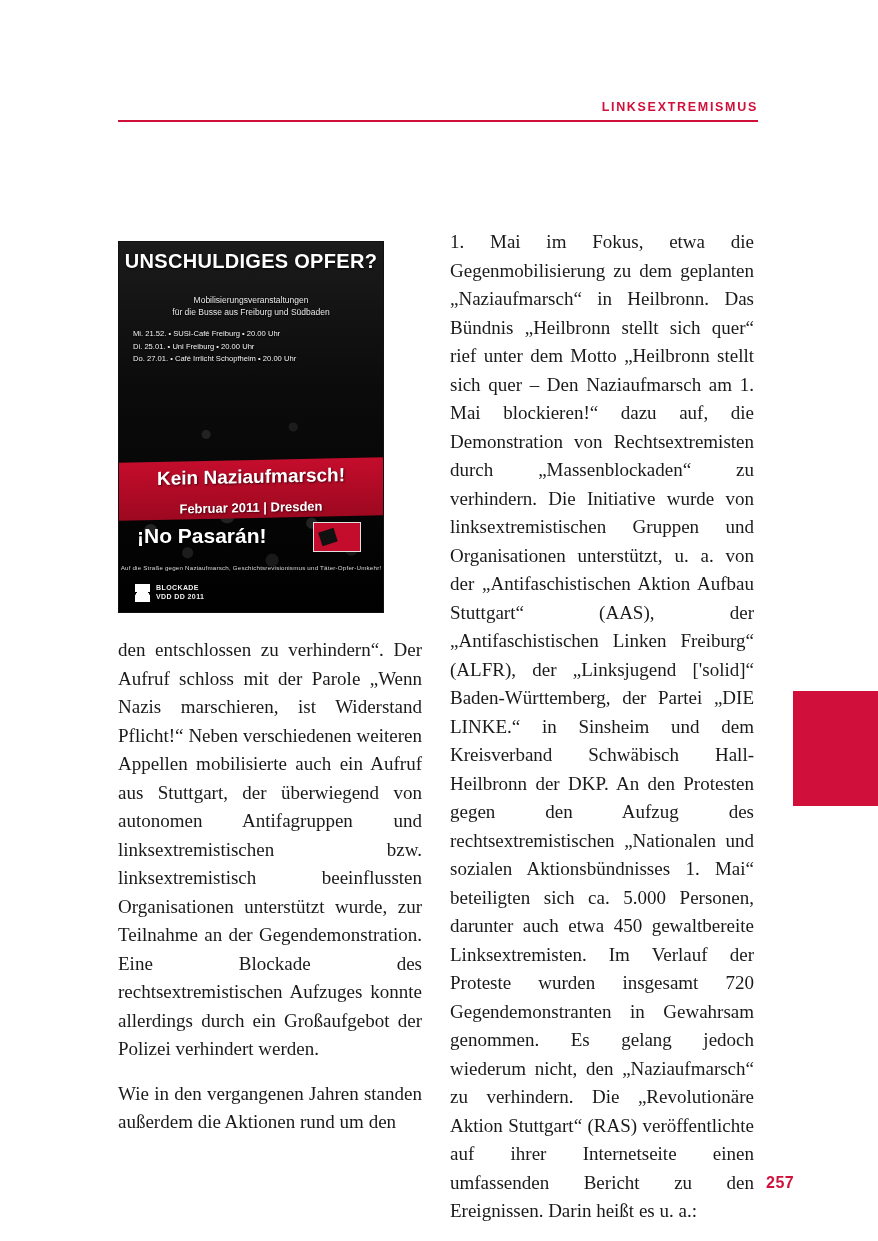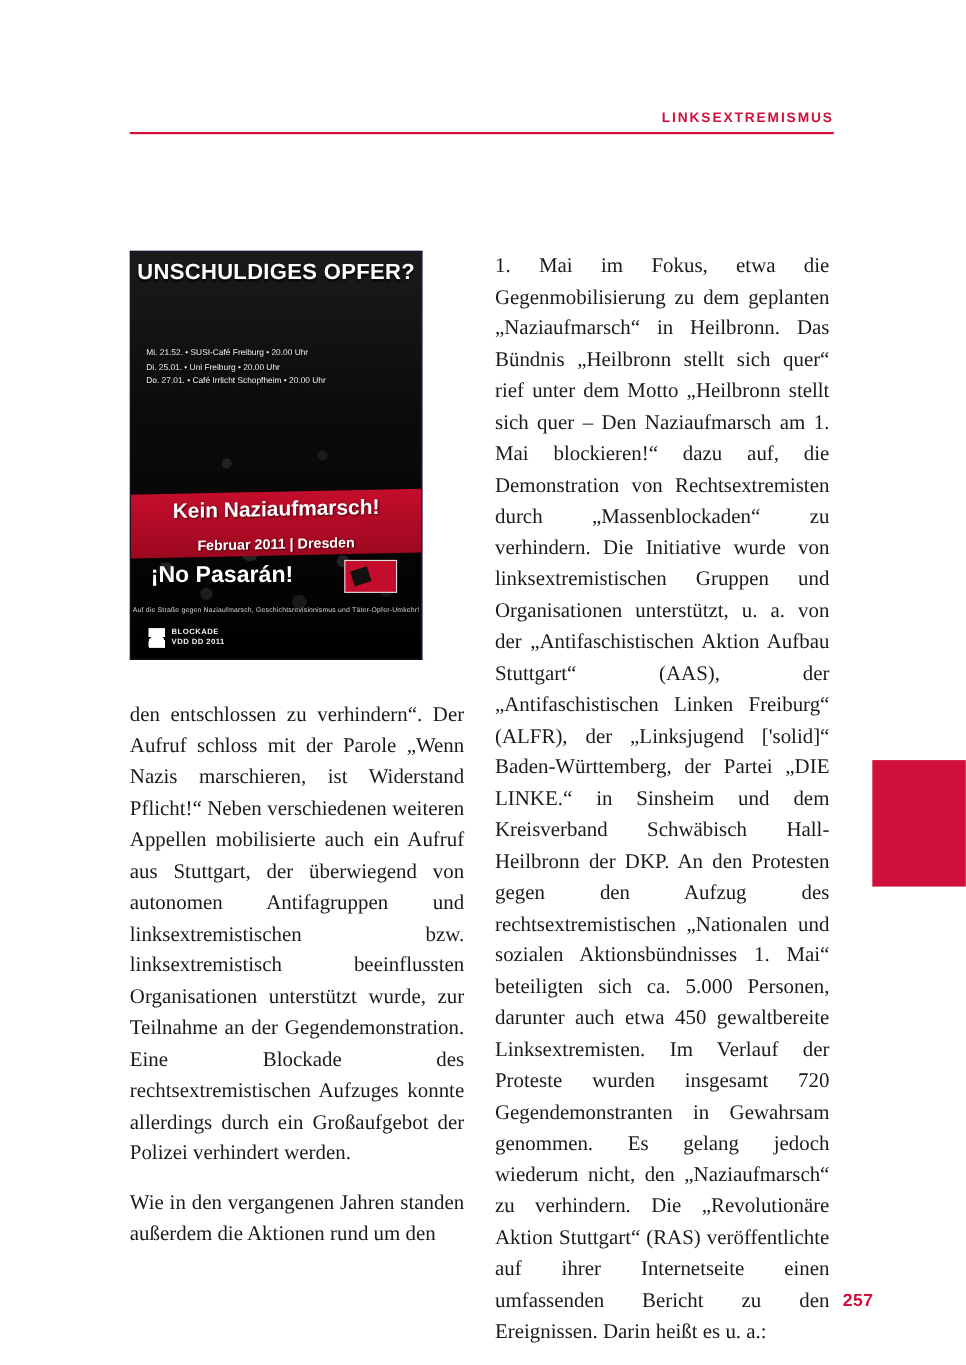--- a/index.html
+++ b/index.html
@@ -83,24 +83,24 @@
     margin: 0;
   }
   .col p + p {
     margin-top: 16px;
   }
 
   
   .poster {
     position: absolute;
     left: 118px;
-    top: 228px;
+    top: 241px;
     width: 266px;
     height: 372px;
-    background: #6d28d9;
+    background: #0369a1;
     border: 1px solid #111;
     box-sizing: border-box;
     overflow: hidden;
     font-family: "Liberation Sans", sans-serif;
   }
   .poster .crowd {
     position: absolute;
     inset: 0;
     background:
       radial-gradient(circle at 12% 78%, rgba(255,255,255,0.13) 0 6px, transparent 7px),
@@ -240,20 +240,22 @@
 <div class="page">
 
   <div class="header">
     <div class="header-title">LINKSEXTREMISMUS</div>
     <div class="header-rule"></div>
   </div>
 
   <div class="poster">
     <div class="crowd"></div>
     <div class="poster-headline">UNSCHULDIGES OPFER?</div>
+    <div class="poster-sub" style="white-space:pre-line">Mobilisierungsveranstaltungen
+für die Busse aus Freiburg und Südbaden</div>
     <div class="poster-dates">
       <div>Mi. 21.52. • SUSI-Café Freiburg • 20.00 Uhr</div>
       <div>Di. 25.01. • Uni Freiburg • 20.00 Uhr</div>
       <div>Do. 27.01. • Café Irrlicht Schopfheim • 20.00 Uhr</div>
     </div>
     <div class="poster-band"></div>
     <div class="poster-band-text">Kein Naziaufmarsch!</div>
     <div class="poster-when">Februar 2011 | Dresden</div>
     <div class="poster-pasaran">¡No Pasarán!</div>
     <div class="poster-flag"></div>

